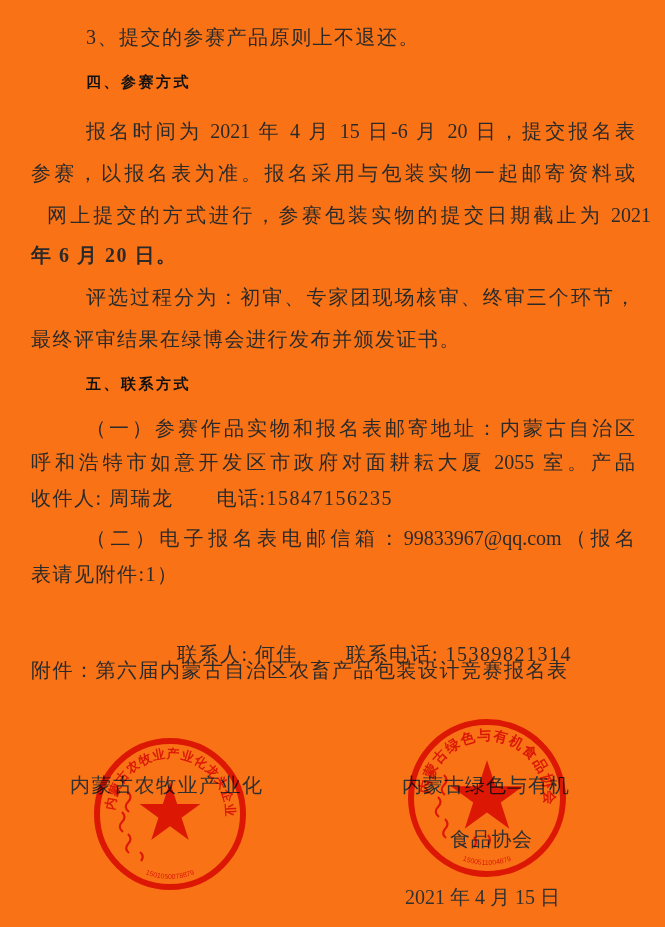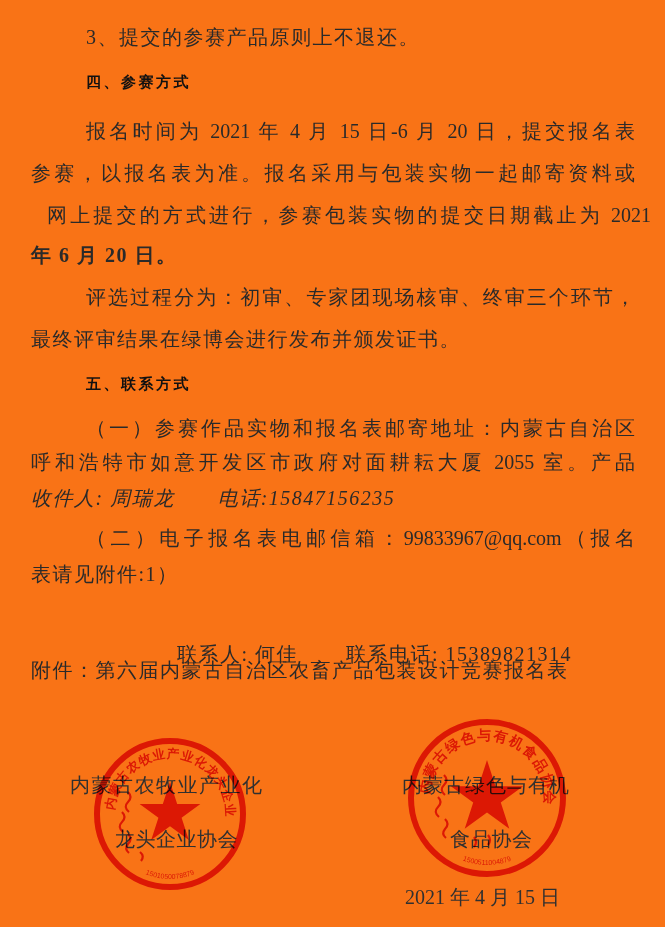--- a/index.html
+++ b/index.html
@@ -27,33 +27,32 @@
   <div class="ln fill" style="left:47px;top:202px;width:604px;">网上提交的方式进行，参赛包装实物的提交日期截止为 2021</div>
   <div class="ln" style="left:31px;top:242px;font-weight:bold;">年 6 月 20 日。</div>
 
   <div class="ln fill" style="left:86px;top:284px;width:549px;">评选过程分为：初审、专家团现场核审、终审三个环节，</div>
   <div class="ln" style="left:31px;top:326px;">最终评审结果在绿博会进行发布并颁发证书。</div>
 
   <div class="ln hd" style="left:86px;top:371px;">五、联系方式</div>
 
   <div class="ln fill" style="left:86px;top:415px;width:549px;">（一）参赛作品实物和报名表邮寄地址：内蒙古自治区</div>
   <div class="ln fill" style="left:31px;top:449px;width:604px;">呼和浩特市如意开发区市政府对面耕耘大厦 2055 室。产品</div>
-  <div class="ln" style="left:31px;top:485px;font-style:italic;">收件人: 周瑞龙　　电话:15847156235</div>
+  <div class="ln" style="left:31px;top:485px;">收件人: 周瑞龙　　电话:15847156235</div>
 
   <div class="ln fill" style="left:86px;top:525px;width:549px;">（二）电子报名表电邮信箱：99833967@qq.com（报名</div>
   <div class="ln" style="left:31px;top:561px;">表请见附件:1）</div>
 
   <div class="ln" style="left:151px;top:615px;">
     <span>联系人: 何佳</span><span style="display:inline-block;width:48px;"></span><span>联系电话: 15389821314</span>
   </div>
 
   <div class="ln" style="left:31px;top:657px;">附件：第六届内蒙古自治区农畜产品包装设计竞赛报名表</div>
 
   <div class="sig" style="left:70px; top:772px;letter-spacing:1.5px;">内蒙古农牧业产业化</div>
-  <div class="sig" style="left:115px;top:826px;letter-spacing:0.5px;">龙头企业协会</div>
 
   <div class="sig" style="left:402px;top:772px;letter-spacing:1px;">内蒙古绿色与有机</div>
   <div class="sig" style="left:450px;top:826px;letter-spacing:0.7px;">食品协会</div>
   <div class="sig" style="left:405px;top:884px;">2021 年 4 月 15 日</div>
 
   <div class="seal" style="left:90px;top:734px;">
     <svg width="160" height="160" viewBox="0 0 160 160">
       <defs>
         <path id="arcL1" d="M 24 80 A 56 56 0 0 1 136 80"></path>
         <path id="arcL2" d="M 15 80 A 65 65 0 0 0 145 80"></path>

